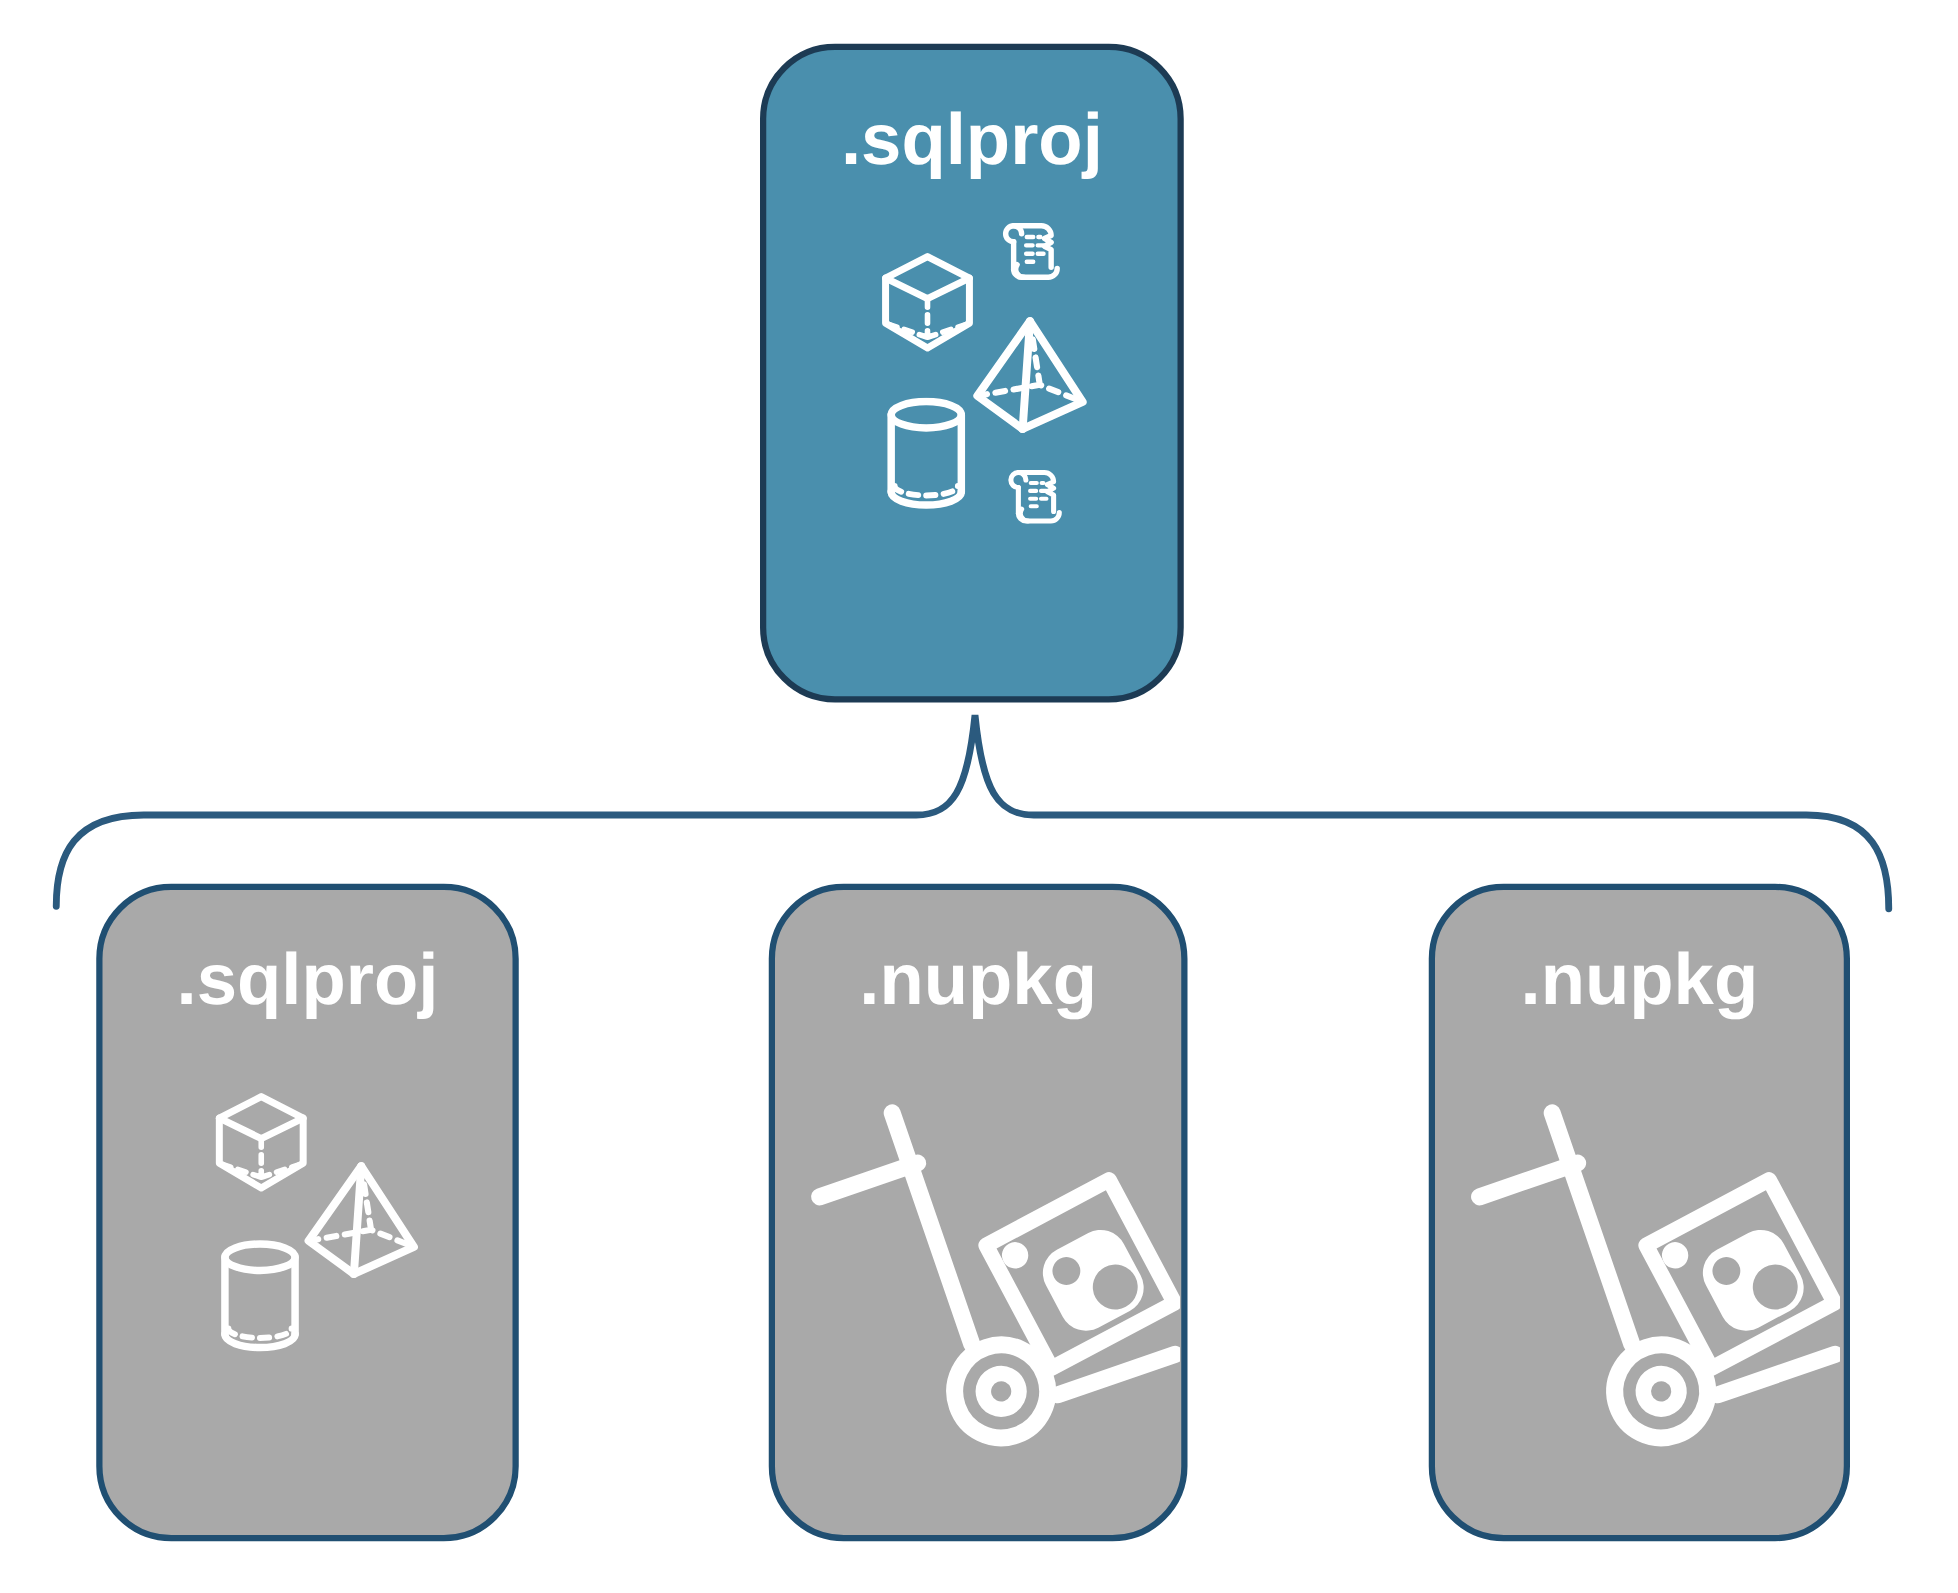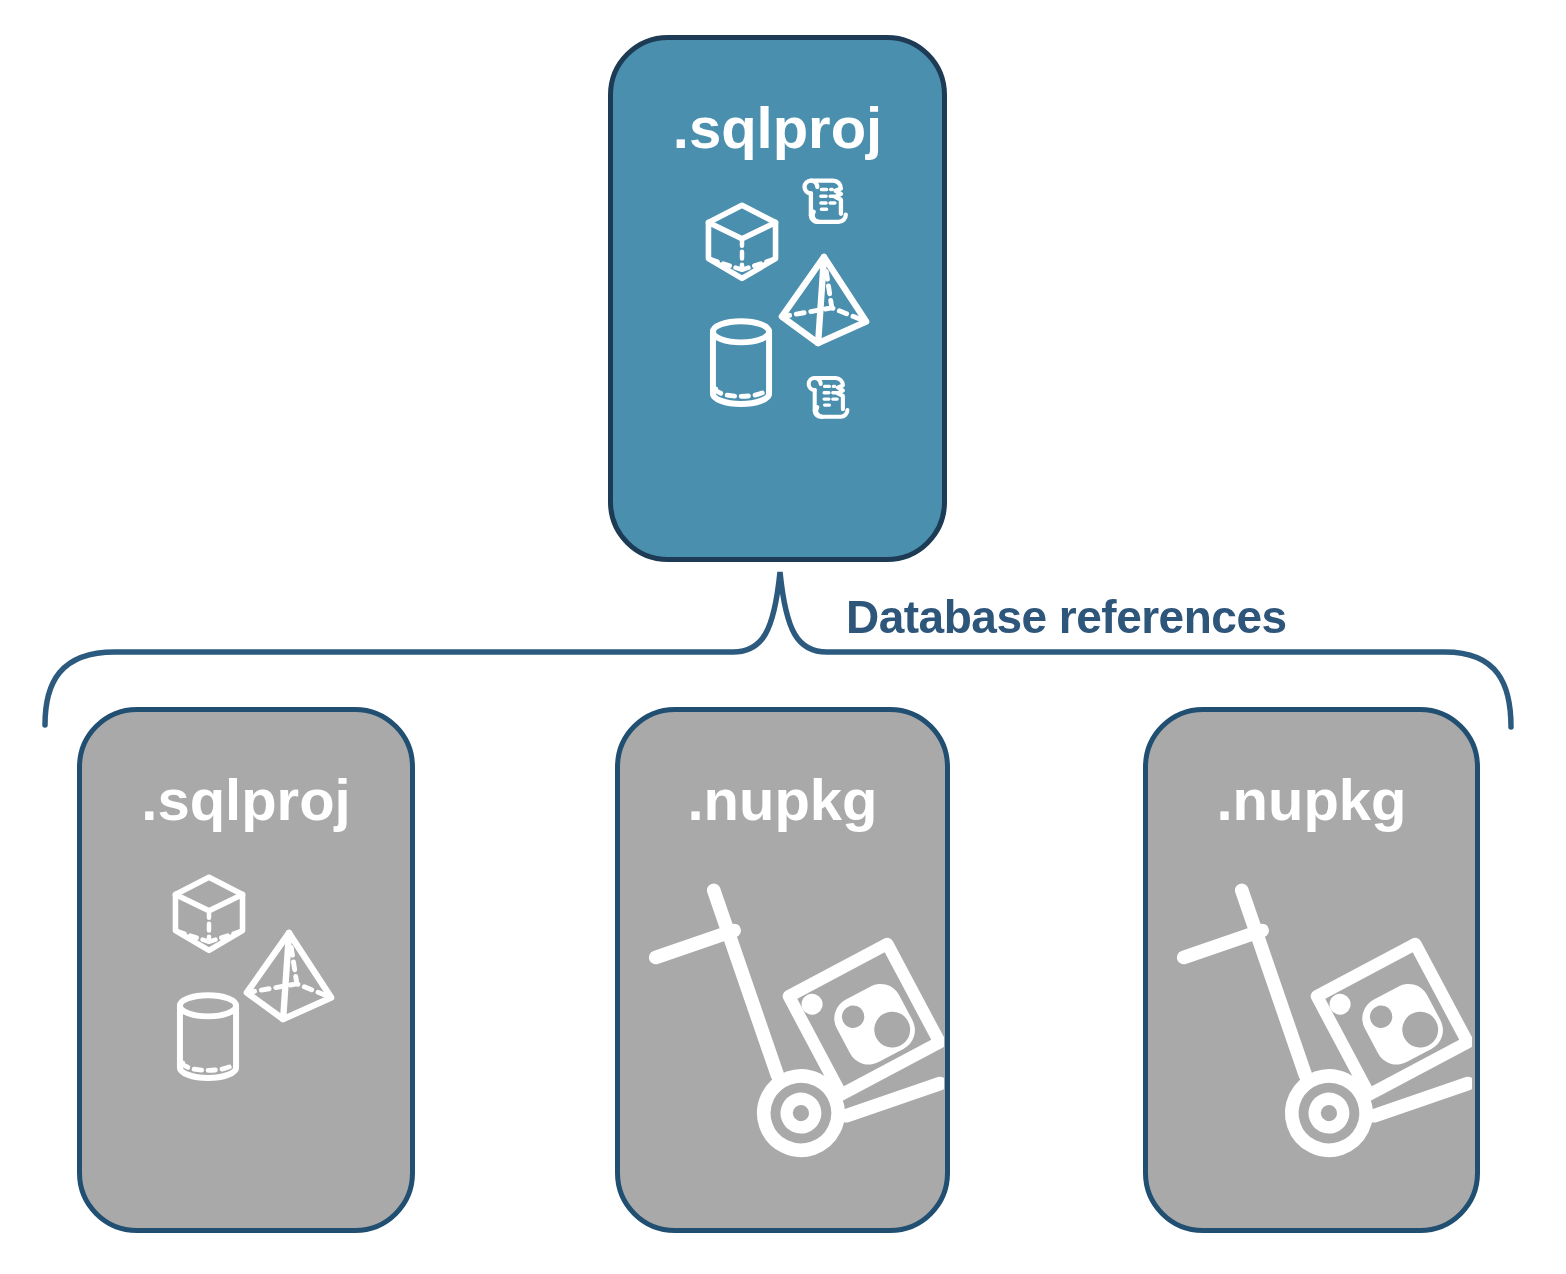--- a/index.html
+++ b/index.html
@@ -21,21 +21,21 @@
     border:5px solid var(--root-border,#1d3b54);
   }
   .box.child{
     background:var(--child-fill,#a9a9a9);
     border:5px solid var(--child-border,#204f72);
   }
   .box.child.c0{left:77px;top:707px;width:338px;height:526px;}
   .box.child.c1{left:615px;top:707px;width:335px;height:526px;}
   .box.child.c2{left:1143px;top:707px;width:337px;height:526px;}
   .box-title{
-    margin-top:54px;
+    margin-top:38px;
     text-align:center;
     font-size:58px;
     font-weight:700;
     color:#ffffff;
     letter-spacing:0px;
     user-select:none;
   }
   .icon{position:absolute;}
   
   .root .ic-scroll-1{left:178px;top:130px;width:66px;height:68px;}
@@ -126,21 +126,20 @@
         </g>
       </svg>
     </div>
   </div>
 
   <div id="brace">
     <svg viewBox="0 0 1500 190">
       <path fill="none" stroke="var(--connector,#2b5a7e)" stroke-width="5.5" stroke-linecap="round" d="M15 170 C15 128, 30 97, 85 97 L703 97 C732 97, 744 77, 750 17 C756 77, 768 97, 797 97 L1415 97 C1468 97, 1481 130, 1481 172"></path>
     </svg>
   </div>
-  <div id="edge-label">Database references</div>
 
   <div class="box child c0">
     <div class="box-title">.sqlproj</div>
 
     <div class="icon ic-cube">
       <svg viewBox="0 0 100 100">
         <g class="wire" stroke-width="6.5">
           <path d="M50 5 L89 25 V67 L50 90 L11 67 V25 Z"></path>
           <path d="M11 25 L50 44 L89 25"></path>
           <path stroke-width="5.2" stroke-dasharray="8 7" d="M50 44 V80 M50 80 L11 67 M50 80 L89 67"></path>

